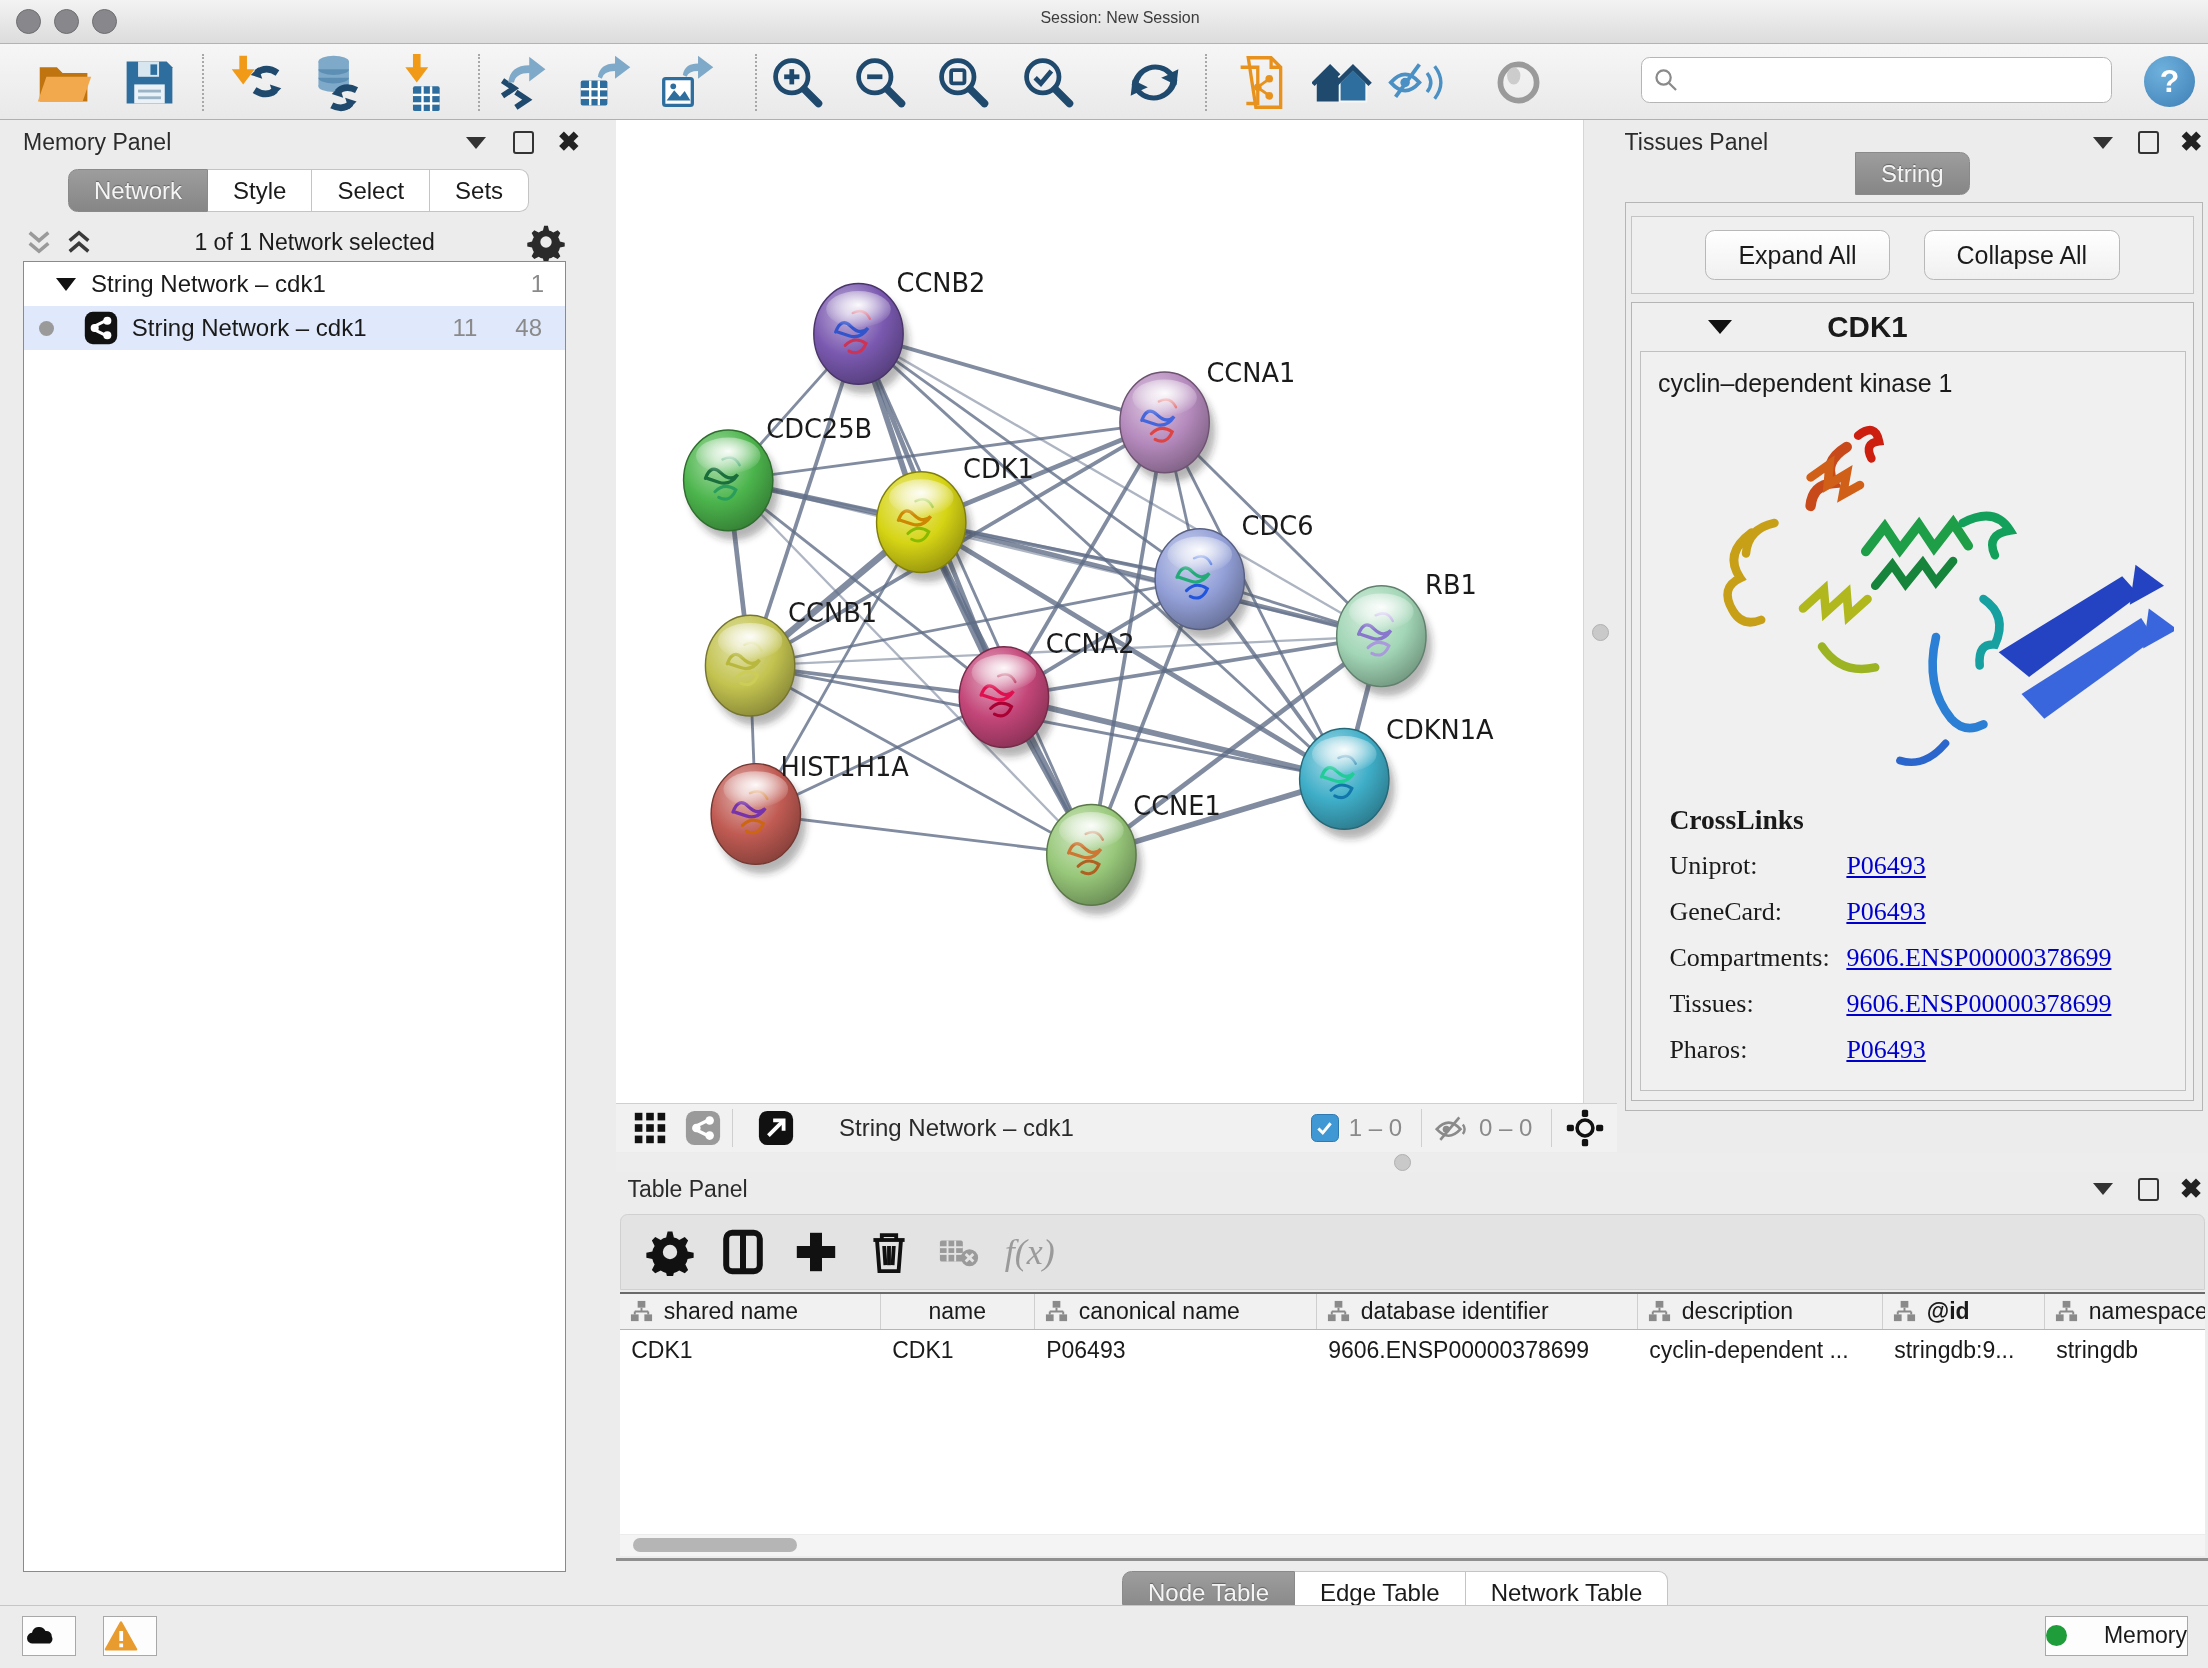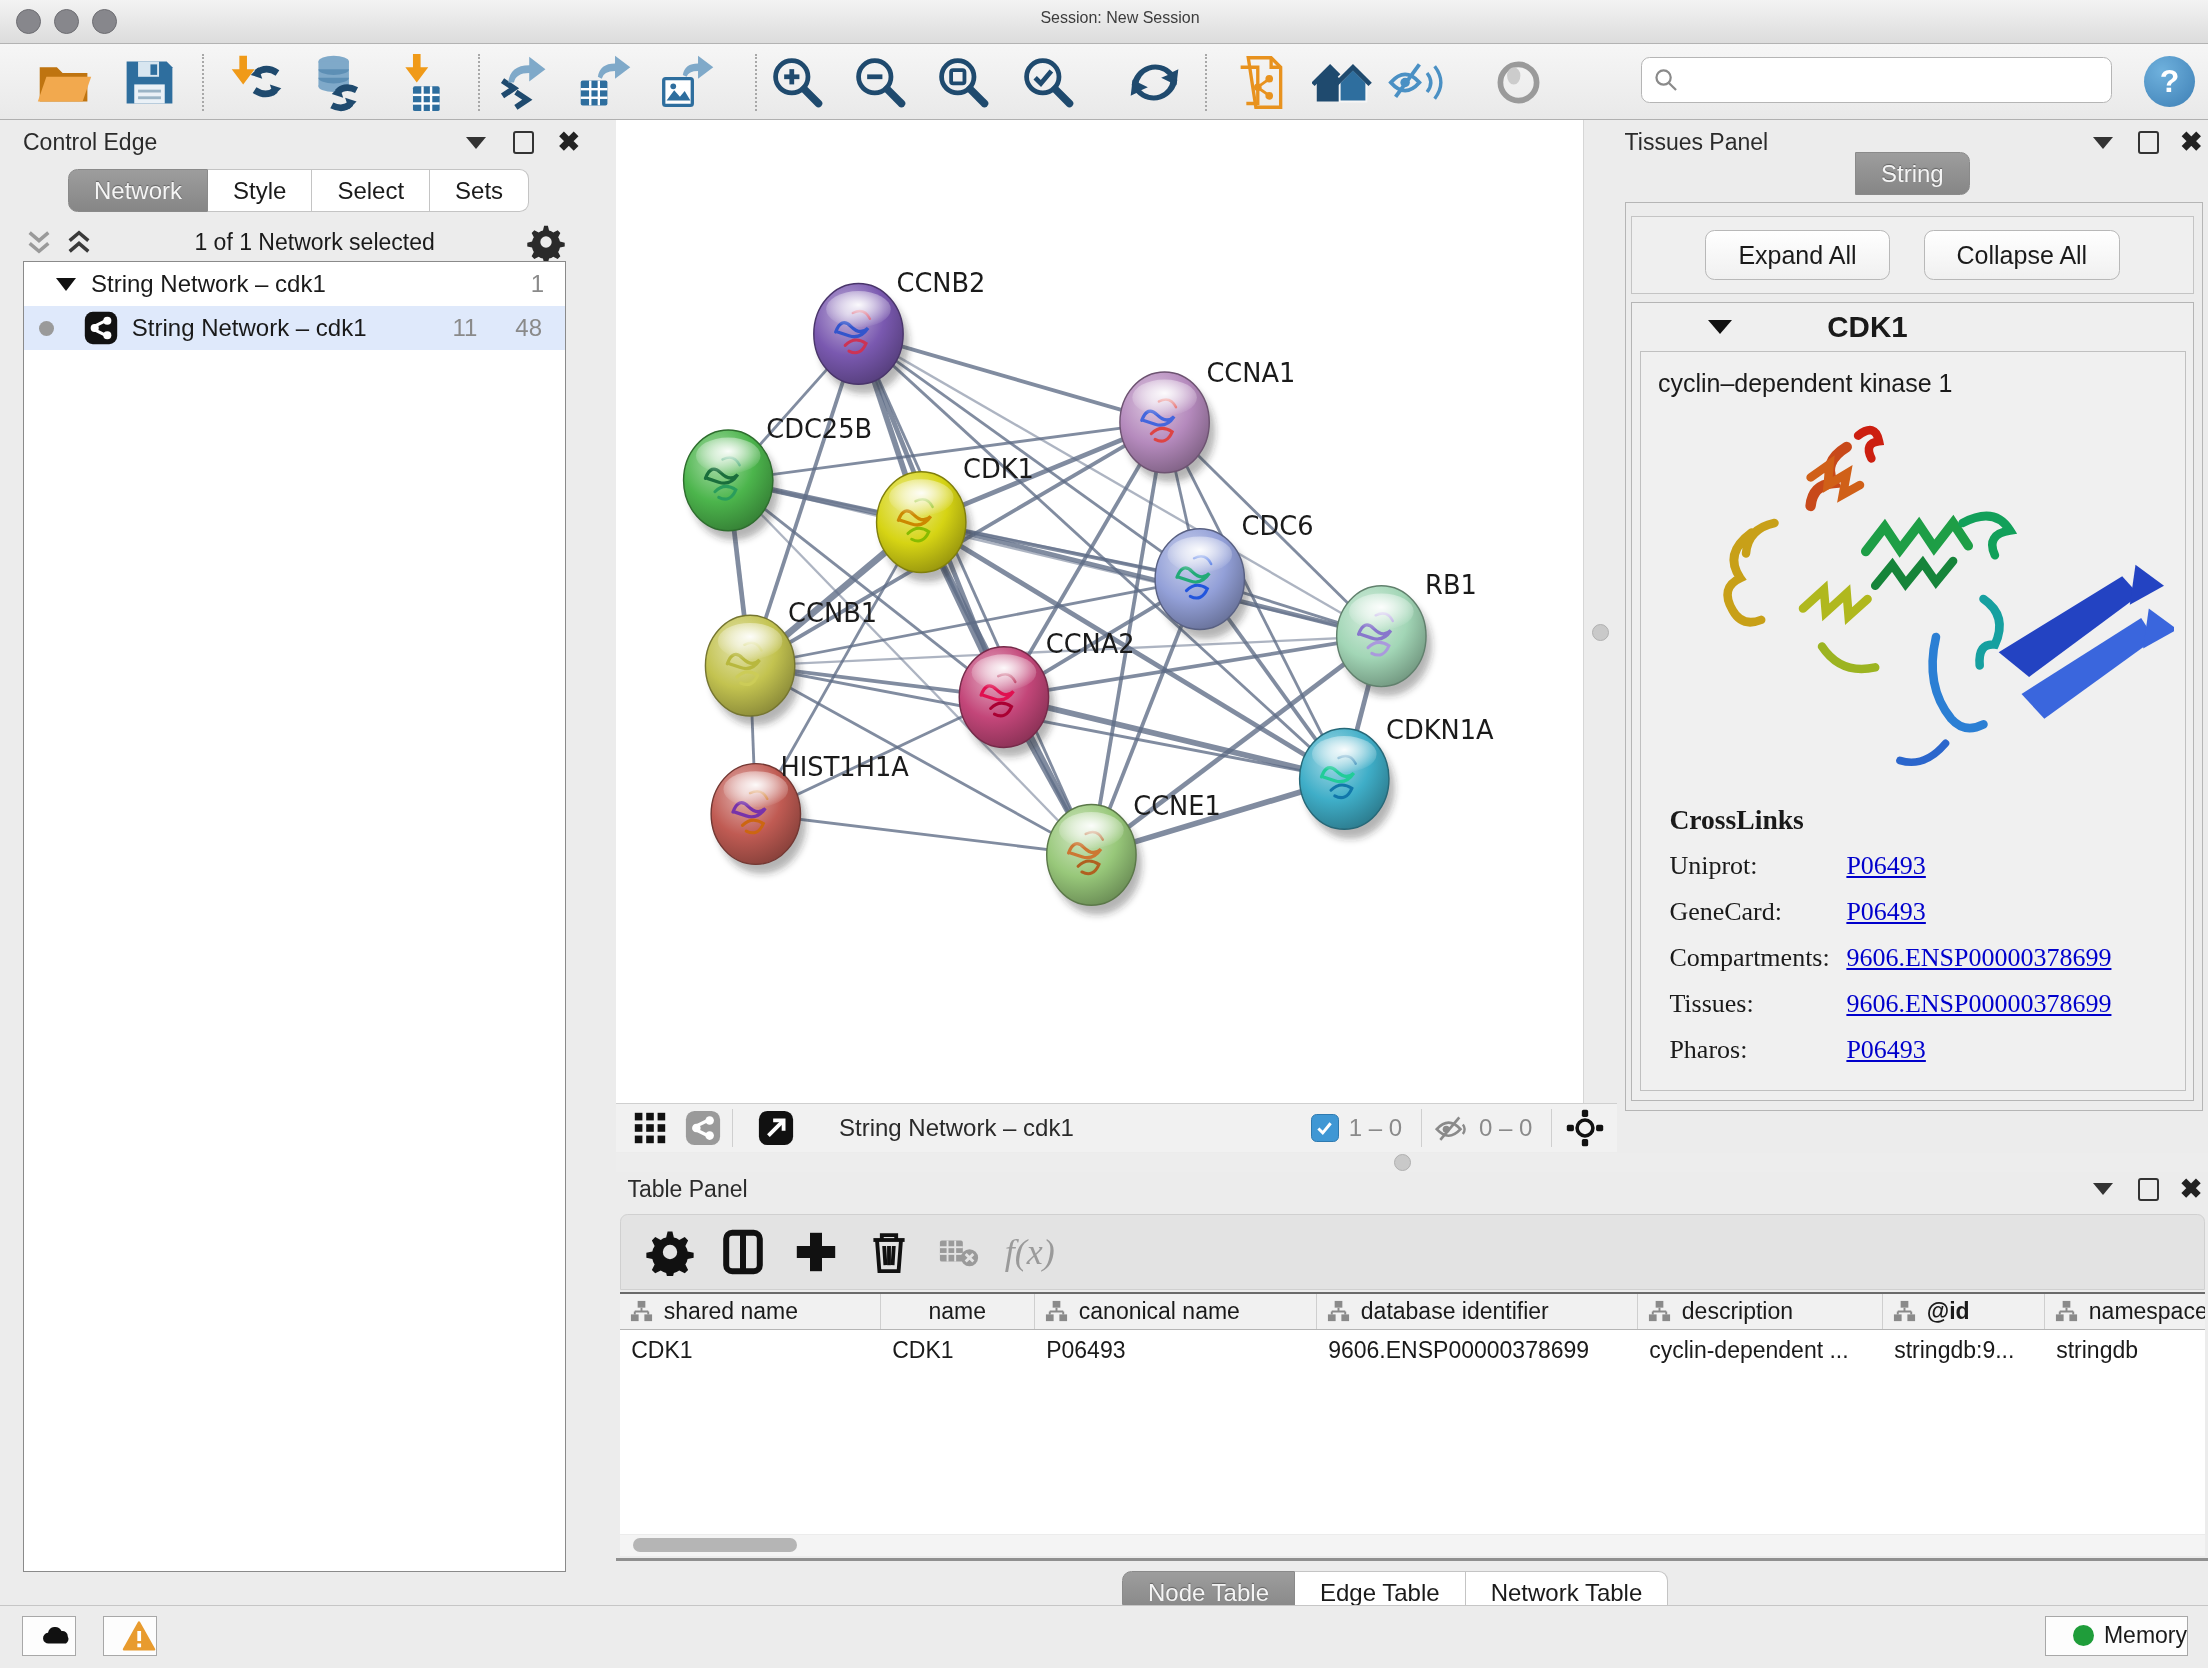--- a/index.html
+++ b/index.html
@@ -117,21 +117,21 @@
   #trow { display:flex; height:42px; background:#fff; }
   .td { font-size:23px; padding:6.7px 0 0 11.4px; overflow:hidden; white-space:nowrap; flex:none; }
   #hscroll-track { position:absolute; left:3.8px; top:363px; width:1585px; height:21px; background:#f4f4f4; }
   #hscroll-thumb { position:absolute; left:13.3px; top:2.9px; width:164px; height:14.3px; background:#b5b5b5; border-radius:7.6px; cursor:pointer; }
   #tp-divider { position:absolute; left:0; top:386px; width:1592px; height:2.9px; background:#8f8f8f; }
   #tp-tabs { position:absolute; left:506px; top:399px; }
 
   
   #statusbar { left:0; top:1605px; width:2208px; height:63px; background:#ececec; border-top:1.9px solid #c6c6c6; }
   .sb-btn { position:absolute; top:9.5px; height:40px; background:#fdfdfd; border:1.9px solid #a8a8a8;
-    display:flex; align-items:center; justify-content:flex-end; cursor:pointer; }
+    display:flex; align-items:center; justify-content:space-between; cursor:pointer; }
   #memory-btn { left:2045px; width:143px; font-size:23px; gap:9.5px; }
   #mem-dot { width:21px; height:21px; border-radius:50%; background:#1f9d3a; }
 </style>
 </head>
 <body>
 
 <div id="app">
 
   <div id="titlebar" class="abs">
     <div class="traffic" style="left:16px"></div>
@@ -312,21 +312,21 @@
         <circle cx="13" cy="13" r="8"></circle>
           <line x1="19" y1="19" x2="27" y2="27"></line>
         </svg>
       <input id="search-input" placeholder="" style="">
     </div>
     <div id="help-btn">?</div>
   </div>
 
   <div id="control-panel" class="abs">
     <div id="cp-header">
-      <span class="panel-title">Control Edge</span>
+      <span class="panel-title">Memory Panel</span>
       <span style="flex:1"></span>
       <span class="pctrl" style="margin-right:27px">
           <span class="tri-down"></span>
         </span>
       <span class="pctrl" style="margin-right:23px">
           <span class="float-box"></span>
         </span>
       <span class="pctrl x-glyph">✖</span>
     </div>
     <div id="cp-tabs" class="seg">

